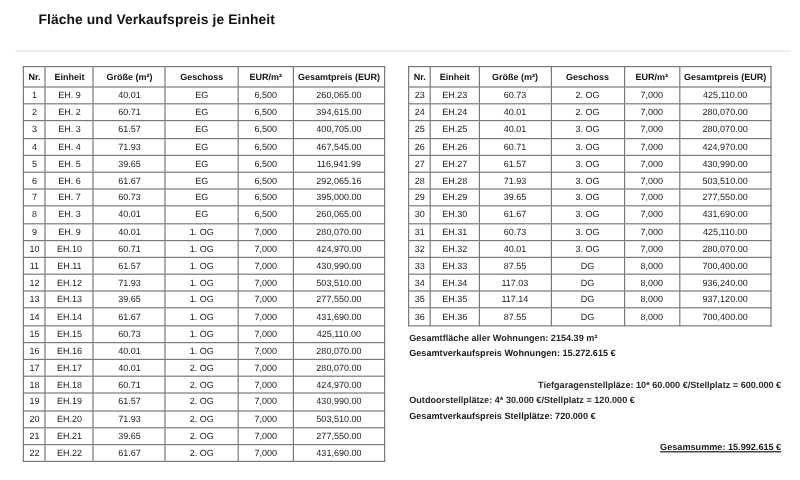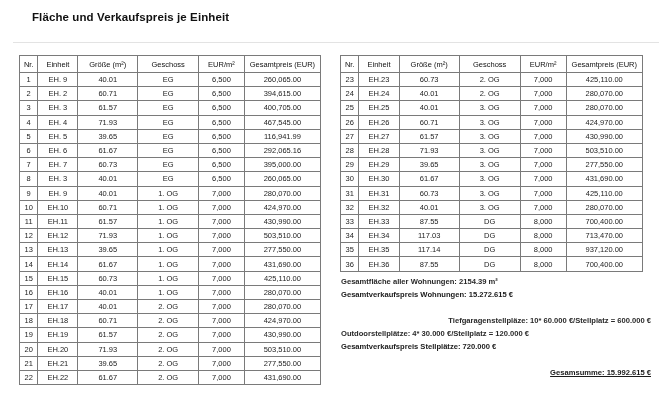--- a/index.html
+++ b/index.html
@@ -24,21 +24,21 @@
     background: #ffffff;
   }
   .unit-table.left  { left: 19px;  width: 302px; }
   .unit-table.right { left: 340px; width: 303px; }
   .unit-table th, .unit-table td {
     border: 1px solid #7a7a7a;
     font-size: 7.5px; text-align: center; vertical-align: middle;
     padding: 0 1px; overflow: hidden; white-space: nowrap;
     color: #222222;
   }
-  .unit-table th { height: 16px; font-weight: normal; color: #111111; margin-top: 24px; }
+  .unit-table th { height: 16px; font-weight: bold; color: #111111; margin-top: 24px; }
   .unit-table td { height: 13.2px; }
   col.c-nr    { width: 6.1%; }
   col.c-unit  { width: 13.3%; }
   col.c-size  { width: 19.9%; }
   col.c-floor { width: 20.2%; }
   col.c-eur   { width: 15.2%; }
   col.c-total { width: 25.3%; }
   .summary {
     position: absolute; left: 341px; top: 275px; width: 310px;
     font-size: 7.6px; color: #2a2a2a;
@@ -360,21 +360,21 @@
         <td>DG</td>
         <td>8,000</td>
         <td>700,400.00</td>
       </tr>
       <tr>
         <td>34</td>
         <td>EH.34</td>
         <td>117.03</td>
         <td>DG</td>
         <td>8,000</td>
-        <td>713,470.00</td>
+        <td>936,240.00</td>
       </tr>
       <tr>
         <td>35</td>
         <td>EH.35</td>
         <td>117.14</td>
         <td>DG</td>
         <td>8,000</td>
         <td>937,120.00</td>
       </tr>
       <tr>

